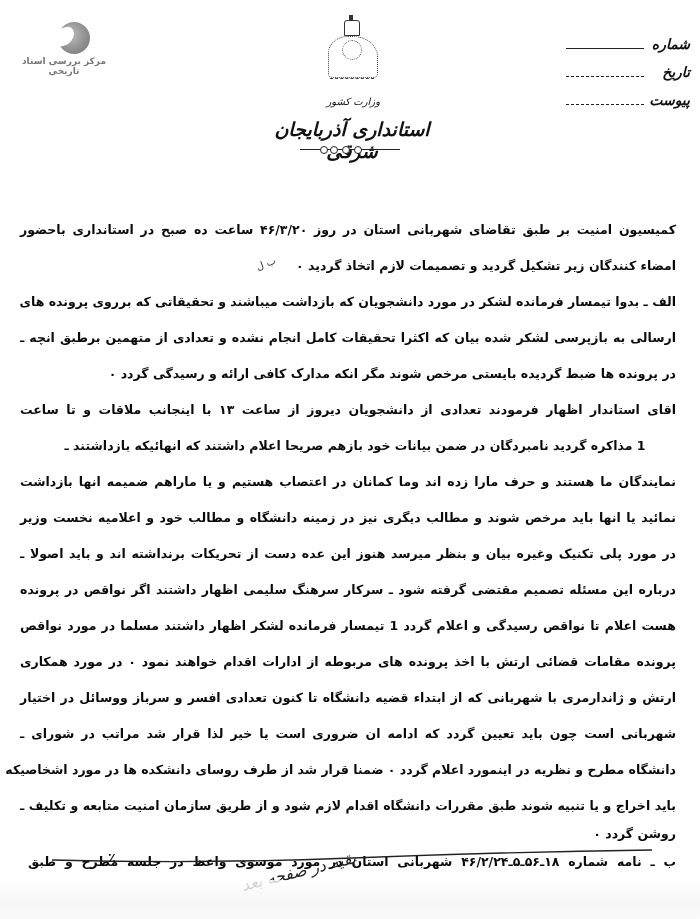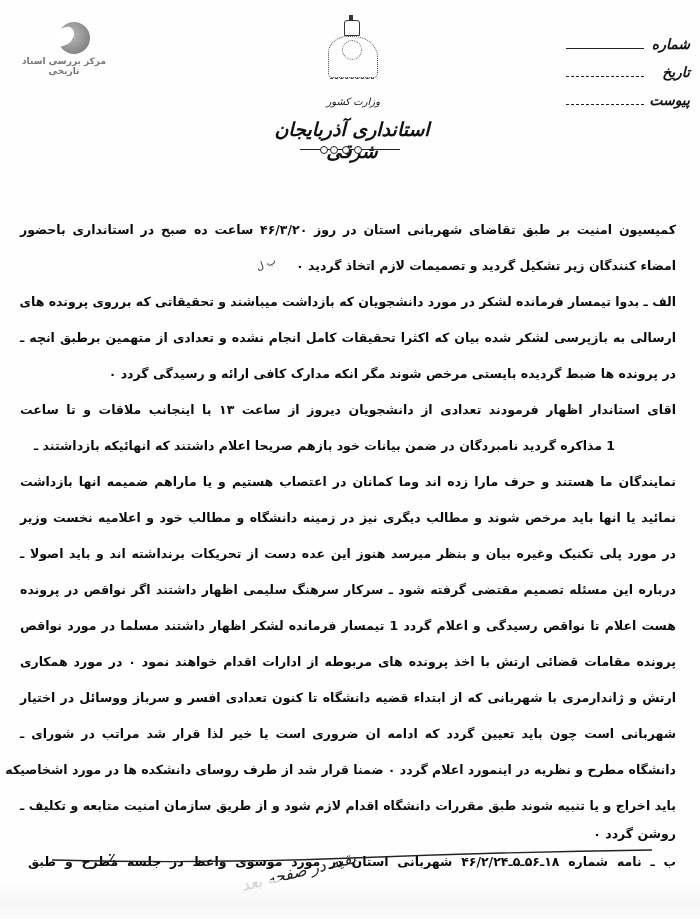--- a/index.html
+++ b/index.html
@@ -56,21 +56,21 @@
   .ref-fields { position: absolute; left: 560px; top: 36px; width: 130px; }
   .ref-row { position: relative; height: 28px; direction: rtl; }
   .ref-label { position: absolute; right: 0; top: 0; font-family: "DejaVu Serif", serif;
     font-style: italic; font-weight: bold; font-size: 14px; }
   .ref-line { position: absolute; right: 46px; top: 12px; width: 78px; border-top: 1px dashed #222; }
   .ref-line.solid { border-top-style: solid; }
 
   
   .body-text { position: absolute; left: 20px; top: 222px; width: 656px; direction: rtl;
     font-family: "DejaVu Sans", sans-serif; font-weight: bold; font-size: 12.5px; color: #0b0b0b; }
-  .line { position: absolute; right: 0; white-space: nowrap; text-align: left; }
+  .line { position: absolute; right: 0; white-space: nowrap; text-align: center; }
   .line.justify { left: 0; text-align: justify; text-align-last: justify; }
 
   .hand-mark { position: absolute; left: 256px; top: 258px; font-size: 10px; color: #333; transform: rotate(-20deg); }
 
   .underline-curve { position: absolute; left: 52px; top: 848px; width: 600px; height: 16px; }
   .page-mark { position: absolute; left: 108px; top: 850px; font-size: 13px; font-weight: bold; }
   .continuation { position: absolute; left: 240px; top: 862px; font-family: "DejaVu Serif", serif;
     font-style: italic; font-size: 16px; direction: rtl; transform: rotate(-14deg); color: #222; }
   .scan-noise { position: absolute; left: 0; top: 880px; width: 700px; height: 39px;
     background: linear-gradient(180deg, #fff 0%, #f4f4f4 60%, #fafafa 100%); opacity: .8; }

